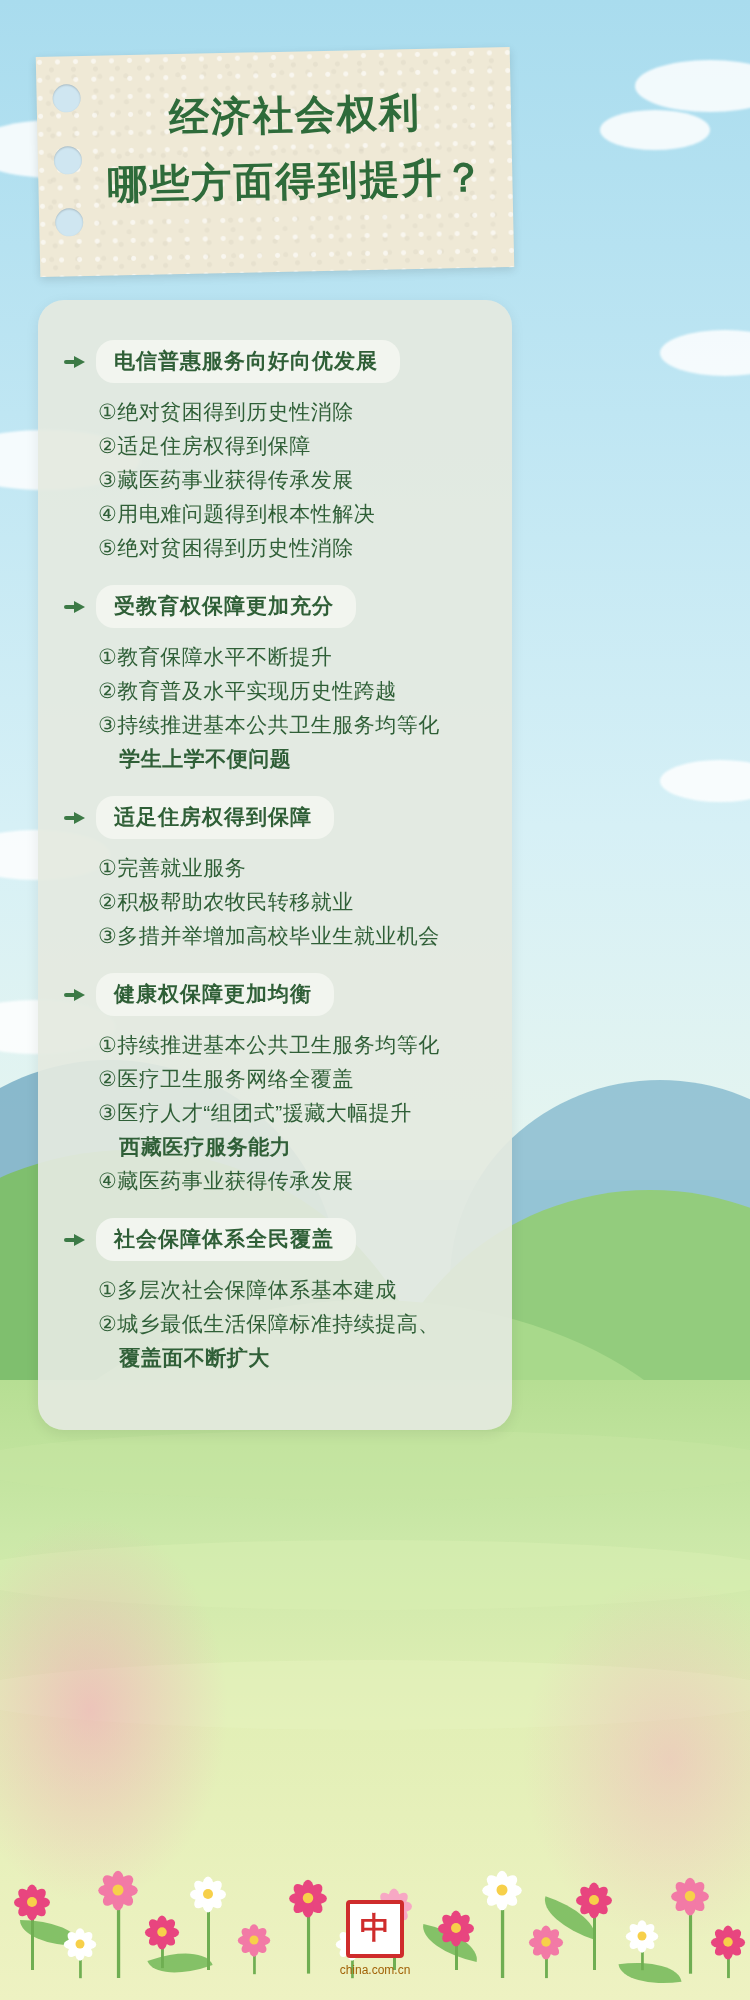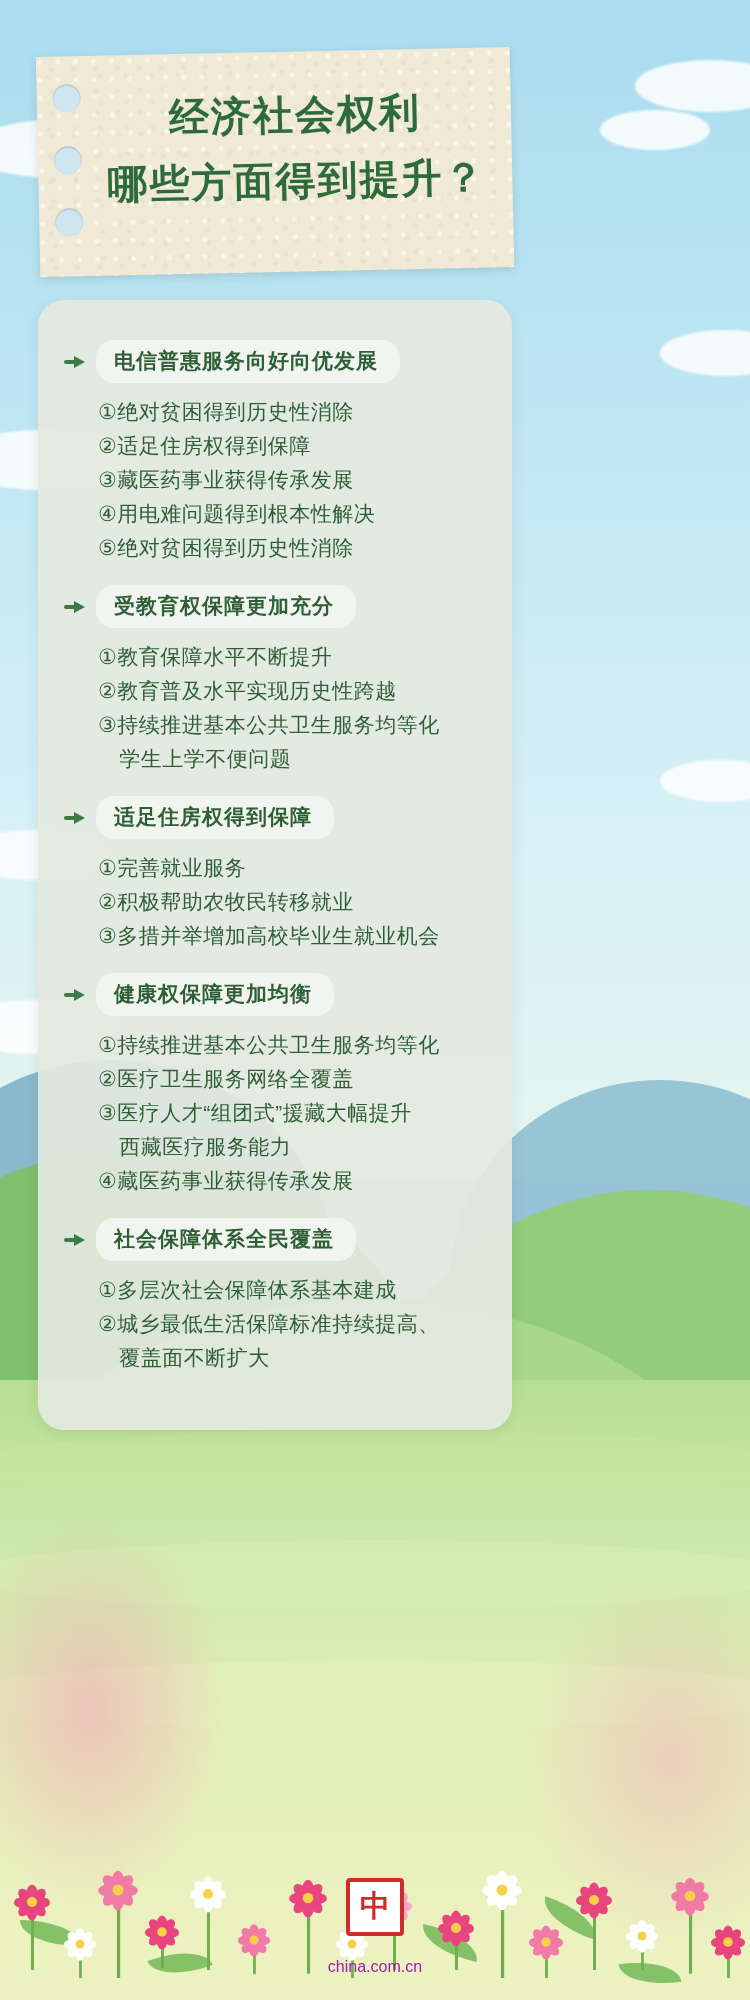--- a/index.html
+++ b/index.html
@@ -197,21 +197,21 @@
   .items { padding-left: 34px; }
   .item {
     font-size: 21px;
     color: #2f5f37;
     line-height: 1.62;
     letter-spacing: .5px;
     display: flex;
   }
   .item .num { flex: 0 0 auto; }
   .item .txt { flex: 1 1 auto; }
-  .item .txt .cont { display: block; padding-left: 2px; }
+  .item .txt .cont { display: block; padding-left: 2px; font-weight: bold; }
 
   
   .logo {
     position: absolute;
     left: 0; right: 0;
     bottom: 22px;
     text-align: center;
   }
   .logo-mark {
     display: inline-block;
@@ -223,21 +223,21 @@
   }
   .logo-mark span {
     position: absolute;
     left: 50%; top: 50%;
     transform: translate(-50%,-52%);
     color: #cf2c2c;
     font-size: 30px;
     font-weight: bold;
     font-family: "Liberation Serif", serif;
   }
-  .logo-text { margin-top: 16px; color: #a21caf; font-size: 16px; line-height: 1.35; }
+  .logo-text { margin-top: 0; color: #a16207; font-size: 12px; line-height: 1.35; }
 </style>
 </head>
 <body>
 
 <div class="bg">
   <div class="sky"></div>
 
   <div class="cloud c1"></div>
   <div class="cloud c2"></div>
   <div class="cloud c3"></div>

